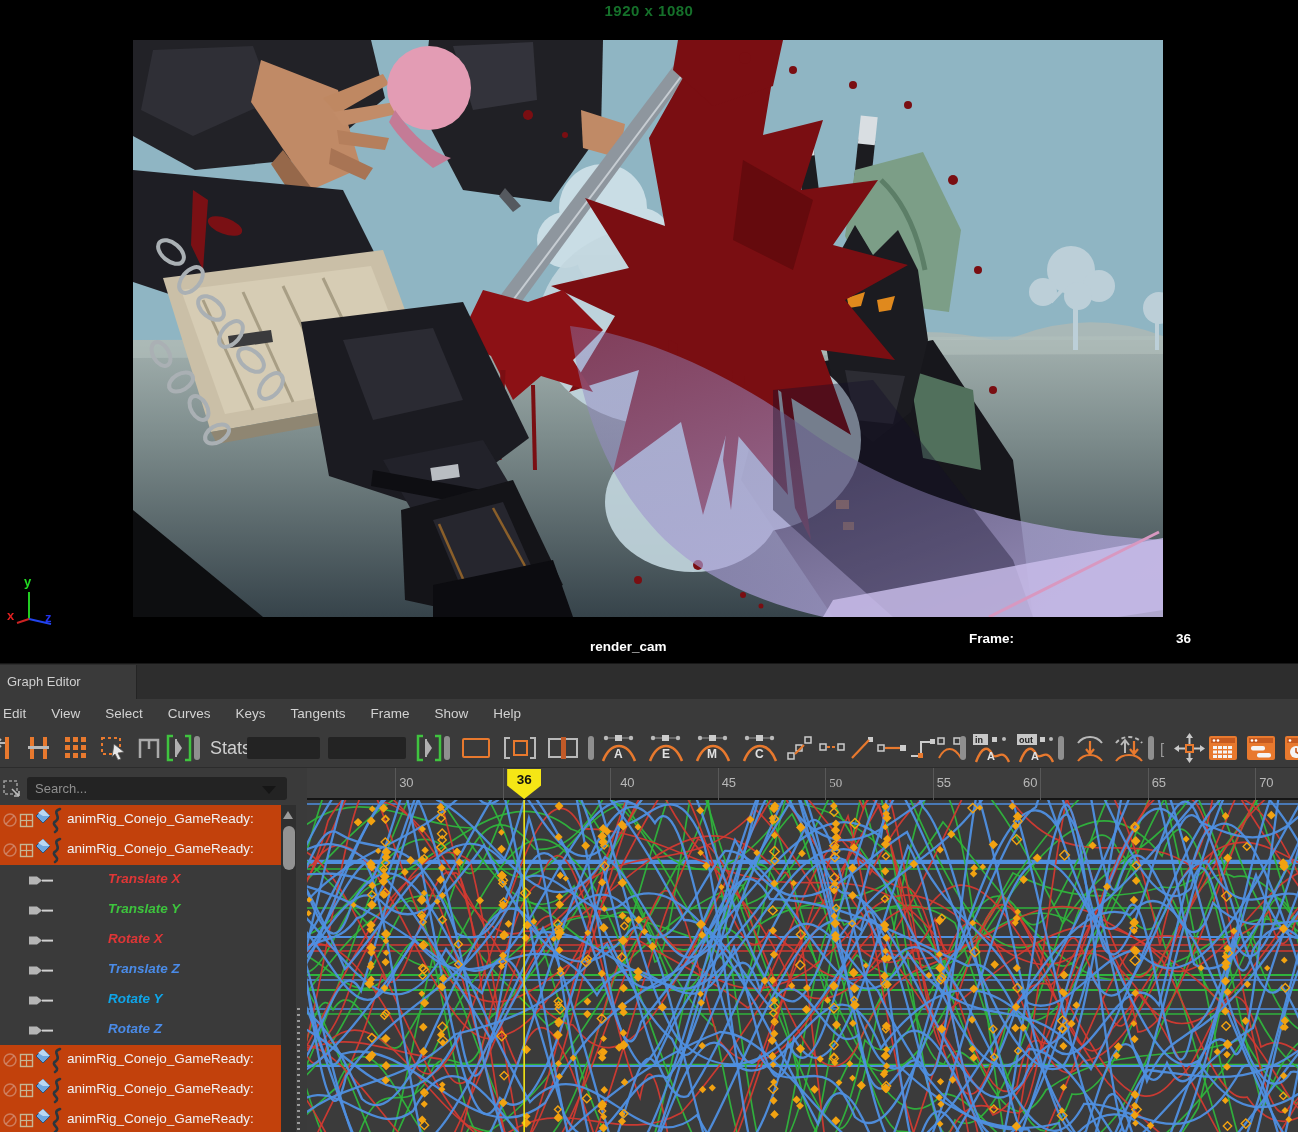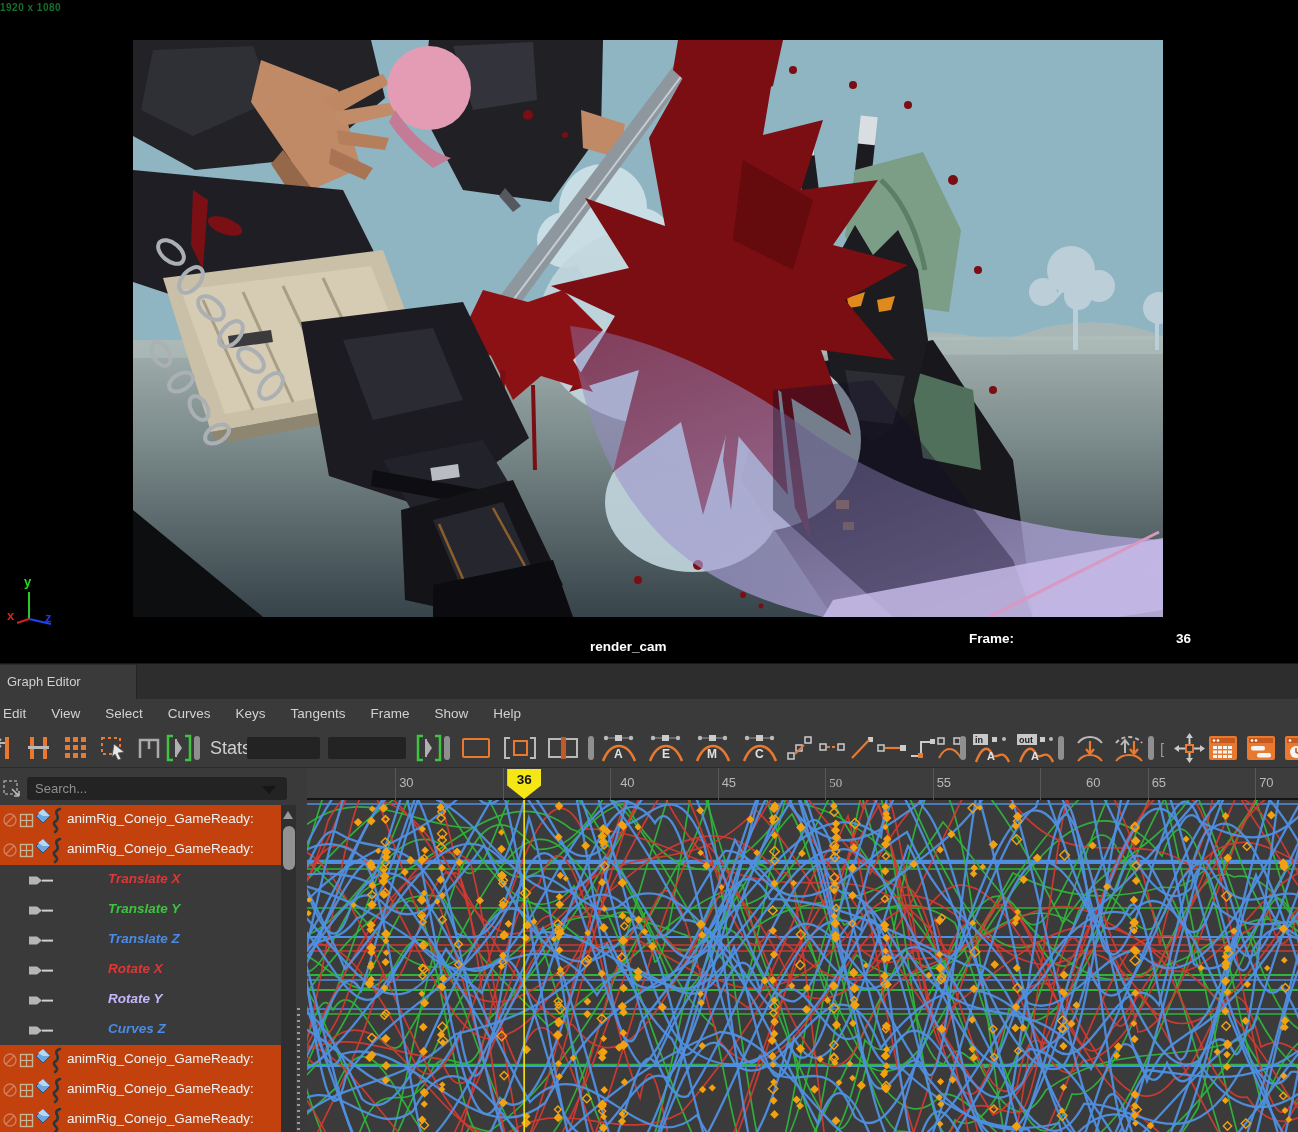--- a/index.html
+++ b/index.html
@@ -4,22 +4,22 @@
 <style>
   * { box-sizing: border-box; }
   html,body { margin:0; padding:0; }
   body {
     width:1298px; height:1132px; position:relative; overflow:hidden;
     background:#000; font-family:"Liberation Sans","DejaVu Sans",sans-serif;
     -webkit-font-smoothing:antialiased;
   }
   
   #viewport { position:absolute; left:0; top:0; width:1298px; height:663px; background:#000; }
-  .res-label { position:absolute; top:2px; left:0; right:0; text-align:left;
-    color:#15702a; font-weight:bold; font-size:10px; letter-spacing:.5px; }
+  .res-label { position:absolute; top:2px; left:0; right:0; text-align:center;
+    color:#15702a; font-weight:bold; font-size:15px; letter-spacing:.5px; }
   .render-image { position:absolute; left:133px; top:40px; width:1030px; height:577px; background:#8fb5c3; }
   .render-image svg { display:block; width:100%; height:100%; }
   .cam-label { position:absolute; top:631px; color:#fff; font-weight:bold; font-size:13.5px; }
   #cam-name { left:590px;margin-top:8px; }
   #frame-label { left:969px; }
   #frame-value { left:1176px; }
   #axis-gizmo { position:absolute; left:3px; top:572px; }
   
   #graph-editor { position:absolute; left:0; top:663px; width:1298px; height:469px; background:#3a3a3a; }
   .ge-tabstrip { position:absolute; left:0; top:0; width:100%; height:36px; background:#2d2d2d; border-top:1px solid #171717; }
@@ -613,45 +613,45 @@
             <rect x="13" y="5.6" width="11" height="2" fill="#d0d0d0"></rect>
           </svg>
           <span class="chan-label" style="color: rgb(61, 196, 61);">Translate Y</span>
         </div>
         <div class="ol-row chan">
           <svg class="ri ri-pin" width="26" height="13">
             <rect x="0" y="2.5" width="8" height="8" fill="#b5b5b5"></rect>
             <polygon points="8,2.5 13,6.5 8,10.5" fill="#b5b5b5"></polygon>
             <rect x="13" y="5.6" width="11" height="2" fill="#d0d0d0"></rect>
           </svg>
+          <span class="chan-label" style="color: rgb(224, 54, 54);">Rotate X</span>
+        </div>
+        <div class="ol-row chan">
+          <svg class="ri ri-pin" width="26" height="13">
+            <rect x="0" y="2.5" width="8" height="8" fill="#b5b5b5"></rect>
+            <polygon points="8,2.5 13,6.5 8,10.5" fill="#b5b5b5"></polygon>
+            <rect x="13" y="5.6" width="11" height="2" fill="#d0d0d0"></rect>
+          </svg>
           <span class="chan-label" style="color: rgb(74, 139, 232);">Translate Z</span>
         </div>
         <div class="ol-row chan">
           <svg class="ri ri-pin" width="26" height="13">
             <rect x="0" y="2.5" width="8" height="8" fill="#b5b5b5"></rect>
             <polygon points="8,2.5 13,6.5 8,10.5" fill="#b5b5b5"></polygon>
             <rect x="13" y="5.6" width="11" height="2" fill="#d0d0d0"></rect>
           </svg>
-          <span class="chan-label" style="color: rgb(224, 54, 54);">Rotate X</span>
+          <span class="chan-label" style="color: #0ea5e9;">Rotate Y</span>
         </div>
         <div class="ol-row chan">
           <svg class="ri ri-pin" width="26" height="13">
             <rect x="0" y="2.5" width="8" height="8" fill="#b5b5b5"></rect>
             <polygon points="8,2.5 13,6.5 8,10.5" fill="#b5b5b5"></polygon>
             <rect x="13" y="5.6" width="11" height="2" fill="#d0d0d0"></rect>
           </svg>
-          <span class="chan-label" style="color: #c4b5fd;">Rotate Y</span>
-        </div>
-        <div class="ol-row chan">
-          <svg class="ri ri-pin" width="26" height="13">
-            <rect x="0" y="2.5" width="8" height="8" fill="#b5b5b5"></rect>
-            <polygon points="8,2.5 13,6.5 8,10.5" fill="#b5b5b5"></polygon>
-            <rect x="13" y="5.6" width="11" height="2" fill="#d0d0d0"></rect>
-          </svg>
-          <span class="chan-label" style="color: rgb(74, 139, 232);">Curves Z</span>
+          <span class="chan-label" style="color: rgb(74, 139, 232);">Rotate Z</span>
         </div>
         <div class="ol-row obj sel">
           <svg class="ri ri-ghost" width="16" height="16">
             <circle cx="8" cy="8" r="6" fill="none" stroke="rgba(230,235,240,0.35)" stroke-width="1.5"></circle>
             <line x1="4" y1="12" x2="12" y2="4" stroke="rgba(230,235,240,0.35)" stroke-width="1.5"></line>
           </svg>
           <svg class="ri ri-grid" width="15" height="15">
             <rect x="1.5" y="1.5" width="12" height="12" fill="none" stroke="#c6b694" stroke-width="1.4"></rect>
             <line x1="1.5" y1="7.5" x2="13.5" y2="7.5" stroke="#c6b694" stroke-width="1.2"></line>
             <line x1="7.5" y1="1.5" x2="7.5" y2="13.5" stroke="#c6b694" stroke-width="1.2"></line>
@@ -719,21 +719,21 @@
         <div class="ruler-tick" style="left: 195.65px;"></div>
         <div class="ruler-tick" style="left: 303.15px;"></div>
         <div class="ruler-label" style="left: 307.15px; margin-left: 6px;">40</div>
         <div class="ruler-tick" style="left: 410.65px;"></div>
         <div class="ruler-label" style="left: 414.65px;">45</div>
         <div class="ruler-tick" style="left: 518.15px;"></div>
         <div class="ruler-label" style="left: 522.15px; font-family: Liberation Serif, serif;">50</div>
         <div class="ruler-tick" style="left: 625.65px;"></div>
         <div class="ruler-label" style="left: 629.65px;">55</div>
         <div class="ruler-tick" style="left: 733.15px;"></div>
-        <div class="ruler-label" style="left: 779px; text-align: right;">60</div>
+        <div class="ruler-label" style="left: 716px; text-align: right;">60</div>
         <div class="ruler-tick" style="left: 840.65px;"></div>
         <div class="ruler-label" style="left: 844.65px;">65</div>
         <div class="ruler-tick" style="left: 948.15px;"></div>
         <div class="ruler-label" style="left: 952.15px;">70</div>
       </div>
     <svg id="curves-svg" width="991" height="332">
         <rect x="0" y="0" width="991" height="332" fill="#3b3b3b"></rect>
         <line x1="-5" y1="61" x2="996" y2="61" stroke="#4f8fe0" stroke-width="2.3"></line>
         <line x1="-5" y1="214" x2="996" y2="214" stroke="#2fb43c" stroke-width="1.7"></line>
         <line x1="-5" y1="175" x2="996" y2="175" stroke="#2fb43c" stroke-width="1.9"></line>

